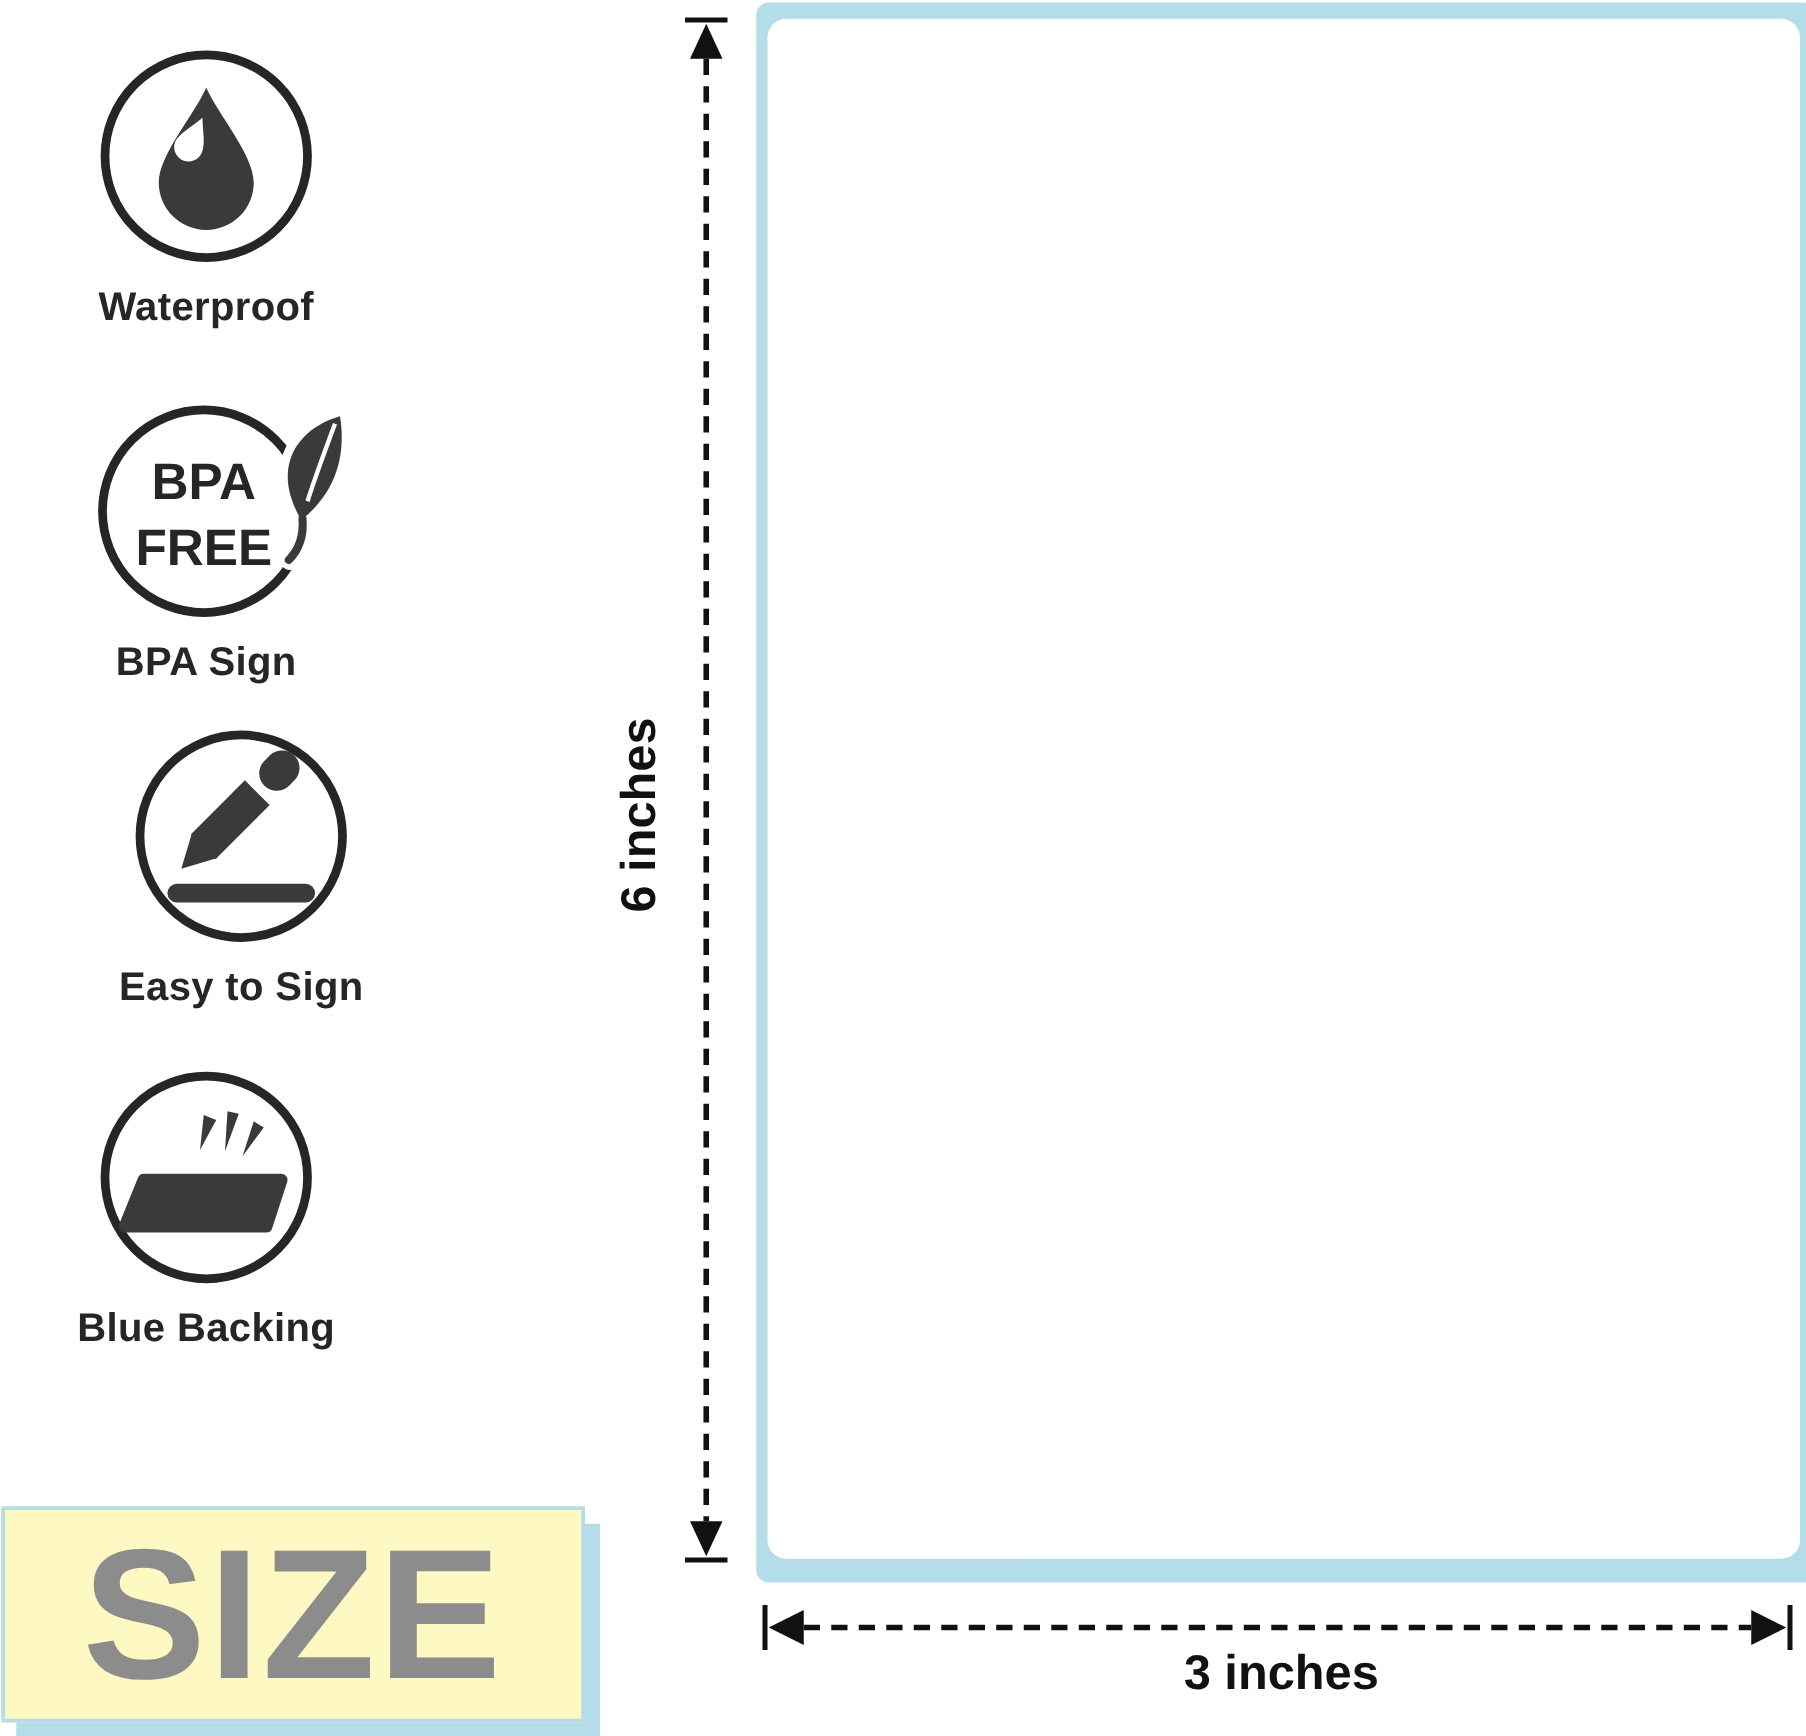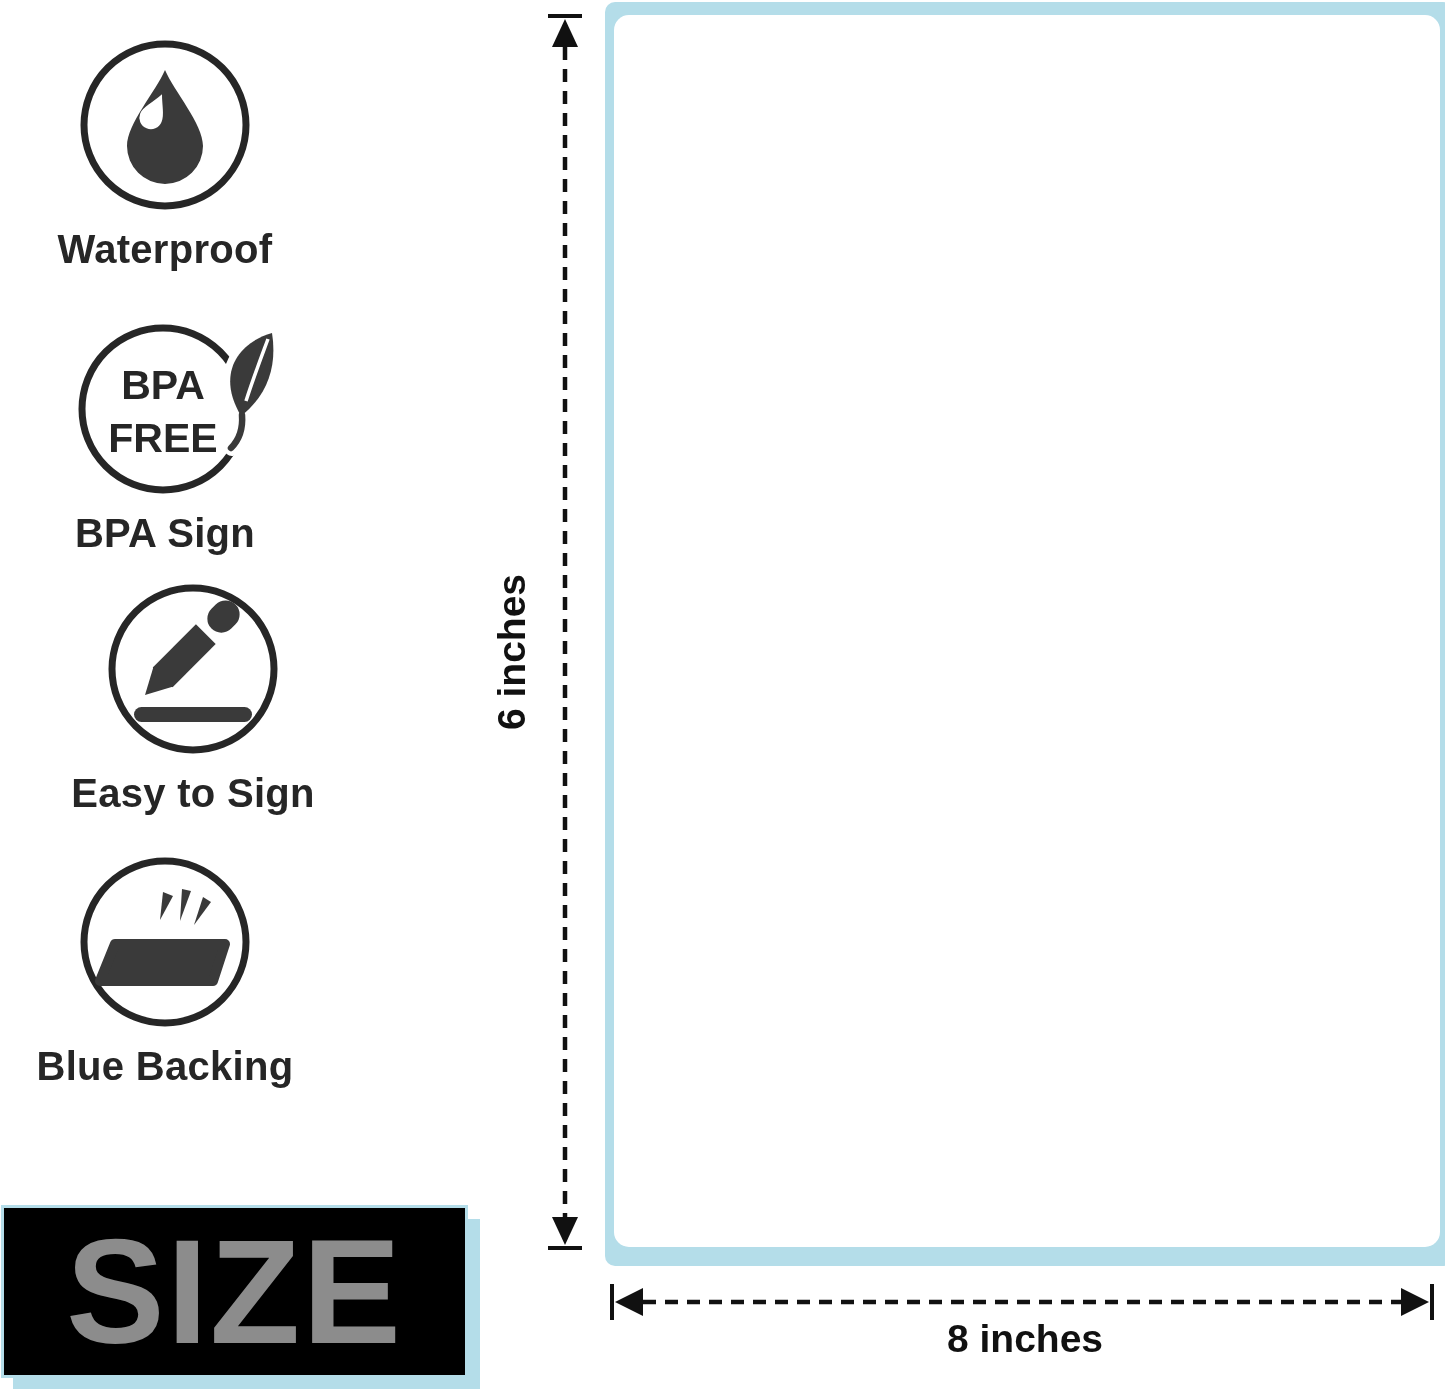--- a/index.html
+++ b/index.html
@@ -3,21 +3,21 @@
 <meta charset="utf-8">
 <style>
   html,body{margin:0;padding:0;background:#fff;}
   .canvas{
     position:relative;width:1445px;height:1389px;overflow:hidden;background:#fff;
     font-family:"Liberation Sans",sans-serif;
   }
   
   .feature{position:absolute;left:0;width:330px;text-align:center;}
   .feature svg{display:block;margin:0 auto;}
-  .feature .cap{margin-top:14px;font-size:40px;font-weight:bold;color:var(--ink);letter-spacing:.3px;}
+  .feature .cap{margin-top:14px;font-size:32px;font-weight:bold;color:var(--ink);letter-spacing:.3px;}
   #feature-waterproof{top:38px;}
   #feature-bpa{top:322px;}
   #feature-sign{top:582px;margin-left:28px;}
   #feature-backing{top:855px;}
   .ring{fill:none;stroke:var(--ink);stroke-width:7px;}
   .ifill{fill:var(--icon-fill);}
   .slab{fill:var(--icon-fill);stroke:var(--icon-fill);stroke-linejoin:round;}
   .badge-text{font-family:"Liberation Sans",sans-serif;font-weight:bold;fill:var(--ink);text-anchor:middle;}
   
   .label-outer{position:absolute;left:605px;top:2px;width:848px;height:1264px;background:var(--accent);border-radius:10px;}
@@ -26,21 +26,21 @@
   .dim-svg{position:absolute;}
   #vdim{left:543px;top:12px;}
   #hdim{left:602px;top:1280px;}
   .dim-svg line{stroke:var(--dim);}
   .dim-svg polygon{fill:var(--dim);}
   .dim-label{position:absolute;font-size:39px;font-weight:bold;color:var(--dim);white-space:nowrap;}
   #height-label{left:512px;top:652px;transform:translate(-50%,-50%) rotate(-90deg);}
   #width-label{left:1025px;top:1339px;transform:translate(-50%,-50%);}
   
   .size-badge{
-    position:absolute;left:1px;top:1205px;width:461px;height:167px;background:#000000;
+    position:absolute;left:1px;top:1205px;width:461px;height:167px;background:#fef9c3;
     border:3px solid var(--accent);box-shadow:12px 14px 0 var(--accent);
     display:flex;align-items:center;justify-content:center;
   }
   .size-badge span{font-size:148px;font-weight:bold;color:var(--size-gray);letter-spacing:2px;line-height:1;}
 </style>
 </head>
 <body>
 
 <div class="canvas">
 
@@ -104,19 +104,19 @@
   </svg>
   <div class="dim-label" id="height-label">6 inches</div>
 
   <svg id="hdim" class="dim-svg" width="845" height="44" viewBox="0 0 845 44">
     <line x1="10" y1="4" x2="10" y2="40" stroke-width="4"></line>
     <polygon points="13,22 41,8 41,36"></polygon>
     <line x1="41" y1="22" x2="799" y2="22" stroke-width="4.5" stroke-dasharray="13 9"></line>
     <polygon points="827,22 799,8 799,36"></polygon>
     <line x1="830" y1="4" x2="830" y2="40" stroke-width="4"></line>
   </svg>
-  <div class="dim-label" id="width-label">8 inches</div>
+  <div class="dim-label" id="width-label">3 inches</div>
 
   <div class="size-badge">
     <span>SIZE</span>
   </div>
 
 </div>
 
 </body></html>

